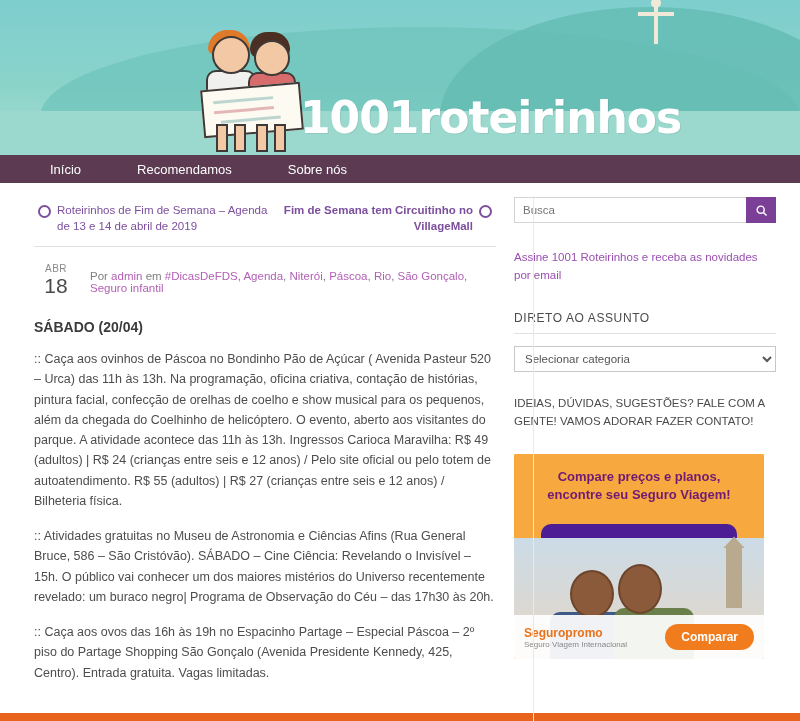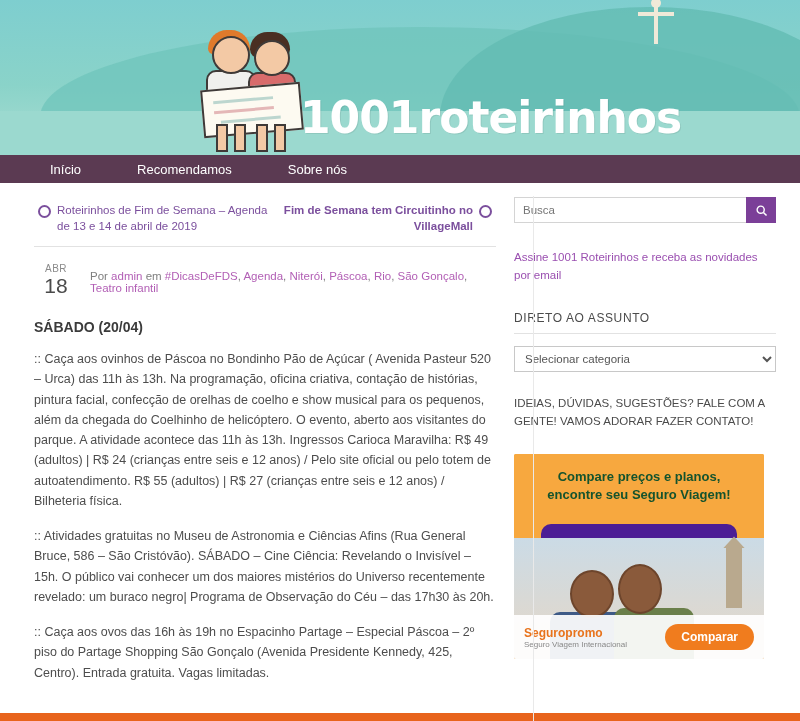--- a/index.html
+++ b/index.html
@@ -360,21 +360,21 @@
     overflow: hidden;
     border-radius: 2px;
     cursor: pointer;
   }
   .ad .ad-top {
     background: #f7a83f;
     padding: 14px 14px 6px 14px;
     text-align: center;
   }
   .ad .ad-top .l1 {
-    color: #14532d;
+    color: #701a75;
     font-size: 13px;
     font-weight: bold;
     line-height: 1.35;
   }
   .ad .pill {
     margin: 20px auto 0 auto;
     width: 196px;
     background: #4c1d95;
     color: #e8731c;
     font-size: 10.5px;
@@ -497,21 +497,21 @@
           <div class="post-meta">
             <span>Por</span>
             <a>admin</a>
             <span>em</span>
             <a>#DicasDeFDS</a>,
             <a>Agenda</a>,
             <a>Niterói</a>,
             <a>Páscoa</a>,
             <a>Rio</a>,
             <a>São Gonçalo</a>,
-            <a>Teatro infantil</a>
+            <a>Seguro infantil</a>
           </div>
         </div>
       </div>
 
       <div class="post-body">
         <h3>SÁBADO (20/04)</h3>
         <p>:: Caça aos ovinhos de Páscoa no Bondinho Pão de Açúcar ( Avenida Pasteur 520 – Urca) das 11h às 13h. Na programação, oficina criativa, contação de histórias, pintura facial, confecção de orelhas de coelho e show musical para os pequenos, além da chegada do Coelhinho de helicóptero. O evento, aberto aos visitantes do parque. A atividade acontece das 11h às 13h. Ingressos Carioca Maravilha: R$ 49 (adultos) | R$ 24 (crianças entre seis e 12 anos) / Pelo site oficial ou pelo totem de autoatendimento. R$ 55 (adultos) | R$ 27 (crianças entre seis e 12 anos) / Bilheteria física.</p>
         <p>:: Atividades gratuitas no Museu de Astronomia e Ciências Afins (Rua General Bruce, 586 – São Cristóvão). SÁBADO – Cine Ciência: Revelando o Invisível – 15h. O público vai conhecer um dos maiores mistérios do Universo recentemente revelado: um buraco negro| Programa de Observação do Céu – das 17h30 às 20h.</p>
         <p>:: Caça aos ovos  das 16h às 19h no Espacinho Partage – Especial Páscoa – 2º piso do Partage Shopping São Gonçalo (Avenida Presidente Kennedy, 425, Centro). Entrada gratuita. Vagas limitadas.</p>
 

